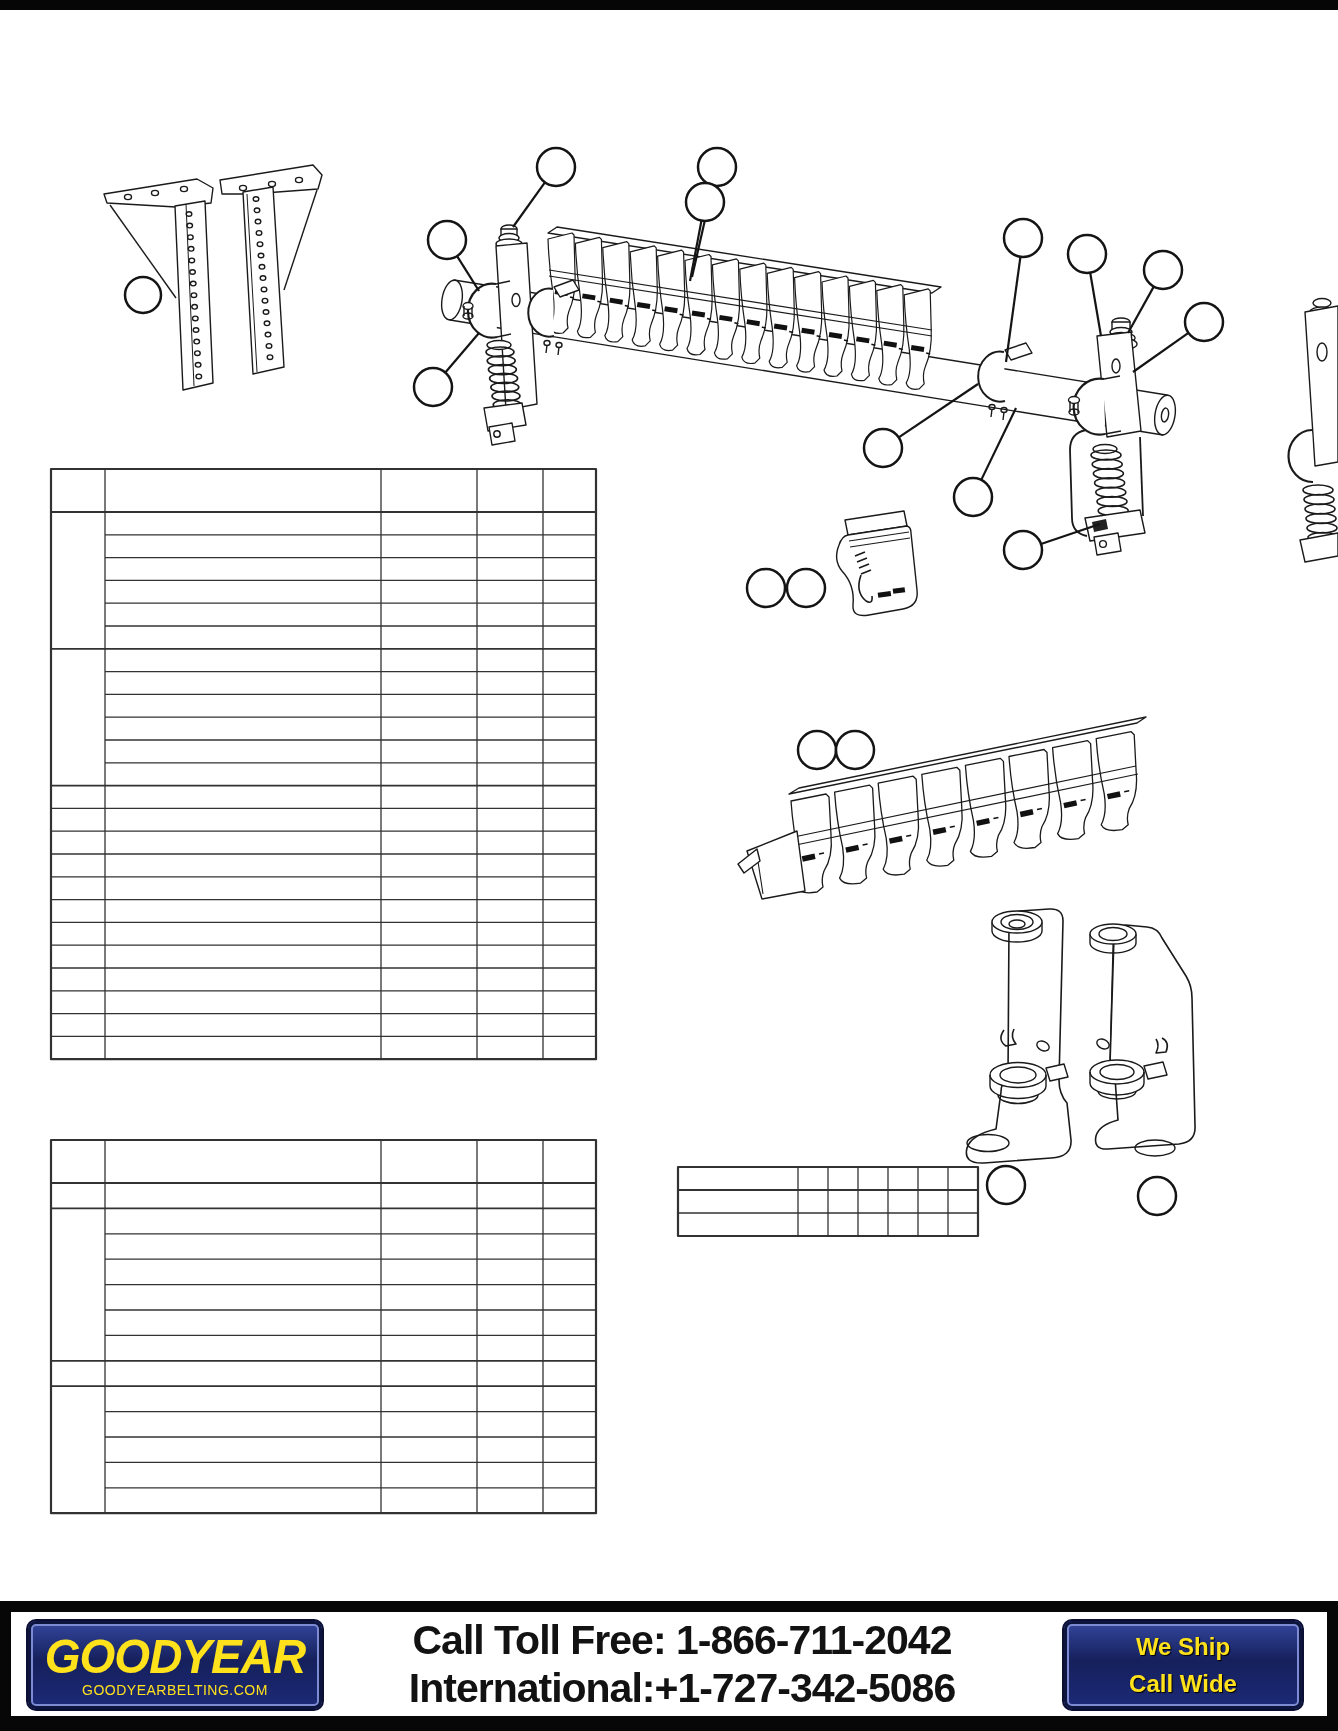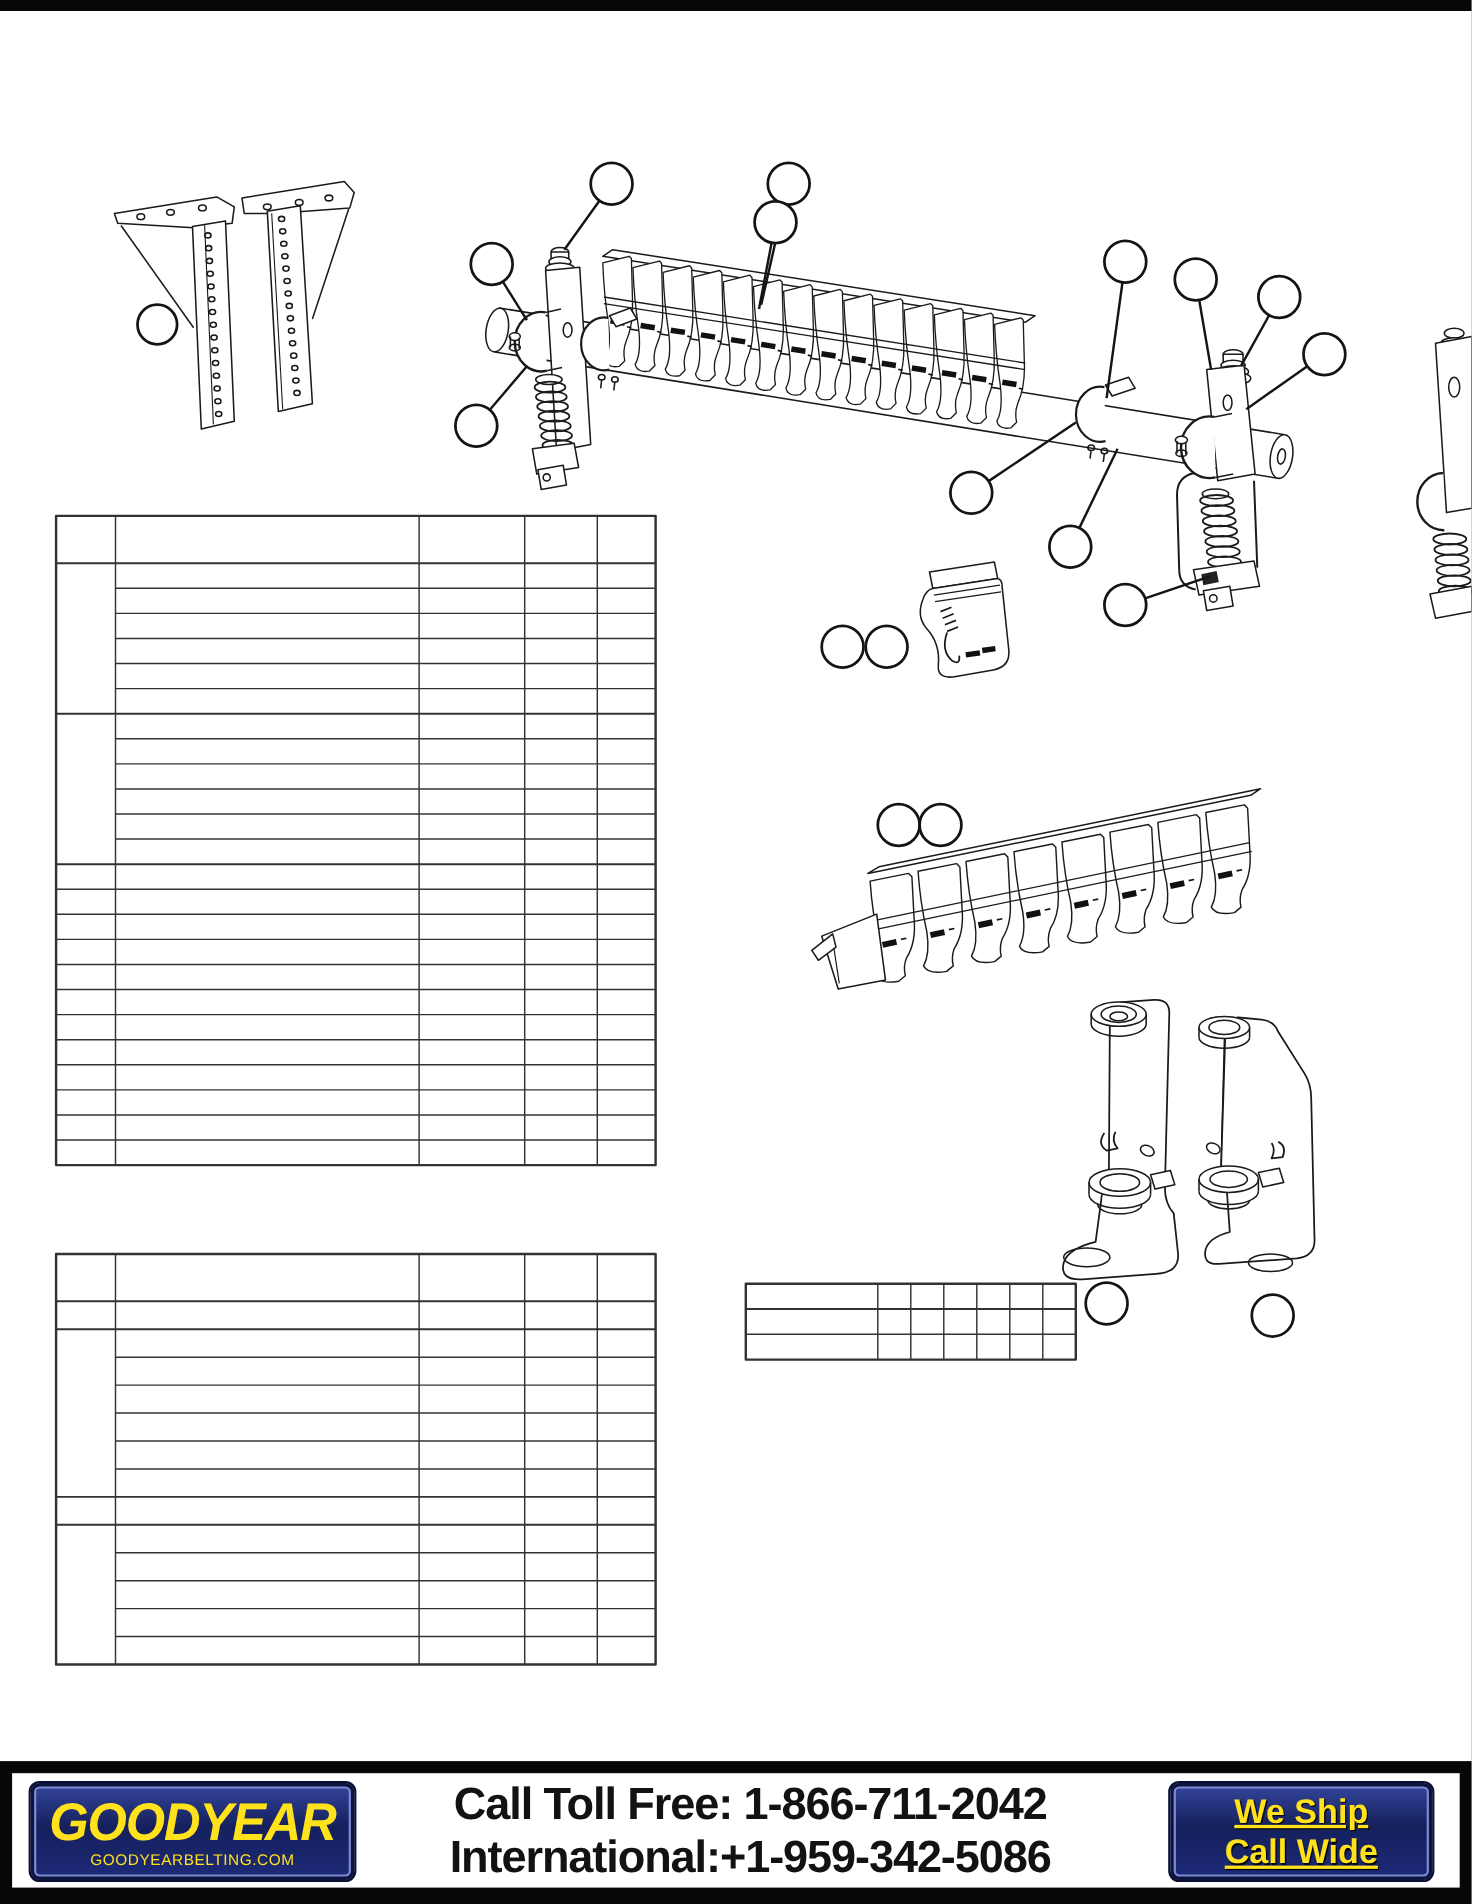--- a/index.html
+++ b/index.html
@@ -14,22 +14,22 @@
          background:linear-gradient(180deg,#35479f 0%,#15205c 45%,#1d2a78 100%);
          box-shadow:inset 0 0 0 3px #0d153f, inset 0 0 0 5px #7c8bd4;
          display:flex;flex-direction:column;align-items:center;justify-content:center;}
   .badge-goodyear{left:15px;top:7px;width:294px;height:88px;}
   .gy-title{color:#ffe11c;font-weight:bold;font-style:italic;font-size:46px;line-height:46px;
             letter-spacing:-1px;transform:scaleY(1.05);}
   .gy-sub{color:#ffe11c;font-weight:normal;font-size:14px;letter-spacing:0.5px;margin-top:3px;}
   .phones{position:absolute;left:318px;top:4px;width:706px;text-align:center;color:#121212;}
   .phone-line{font-weight:bold;font-size:41px;line-height:48px;letter-spacing:-1px;white-space:nowrap;}
   .badge-ship{left:1051px;top:7px;width:238px;height:88px;}
-  .ship-line{color:#ffe11c;font-weight:bold;font-size:31px;line-height:37px;
-             text-shadow:1px 1px 1px #000;text-decoration:underline;}
+  .ship-line{color:#ffe11c;font-weight:bold;font-size:24px;line-height:37px;
+             text-shadow:1px 1px 1px #000;}
 </style>
 </head>
 <body>
 
 <div class="page">
   <div class="top-bar"></div>
 
   <svg class="art" width="1338" height="1731" viewBox="0 0 1338 1731" fill="none" stroke="#1a1a1a" stroke-width="1.4" stroke-linejoin="round">
 
     <g id="g-brackets">
@@ -487,21 +487,21 @@
   </svg>
 
   <div class="footer-bar">
     <div class="footer-panel">
       <div class="badge badge-goodyear">
         <div class="gy-title">GOODYEAR</div>
         <div class="gy-sub">GOODYEARBELTING.COM</div>
       </div>
       <div class="phones">
         <div class="phone-line">Call Toll Free: 1-866-711-2042</div>
-        <div class="phone-line">International:+1-959-342-5086</div>
+        <div class="phone-line">International:+1-727-342-5086</div>
       </div>
       <div class="badge badge-ship">
         <div class="ship-line">We Ship</div>
         <div class="ship-line">Call Wide</div>
       </div>
     </div>
   </div>
 </div>
 
 </body></html>

